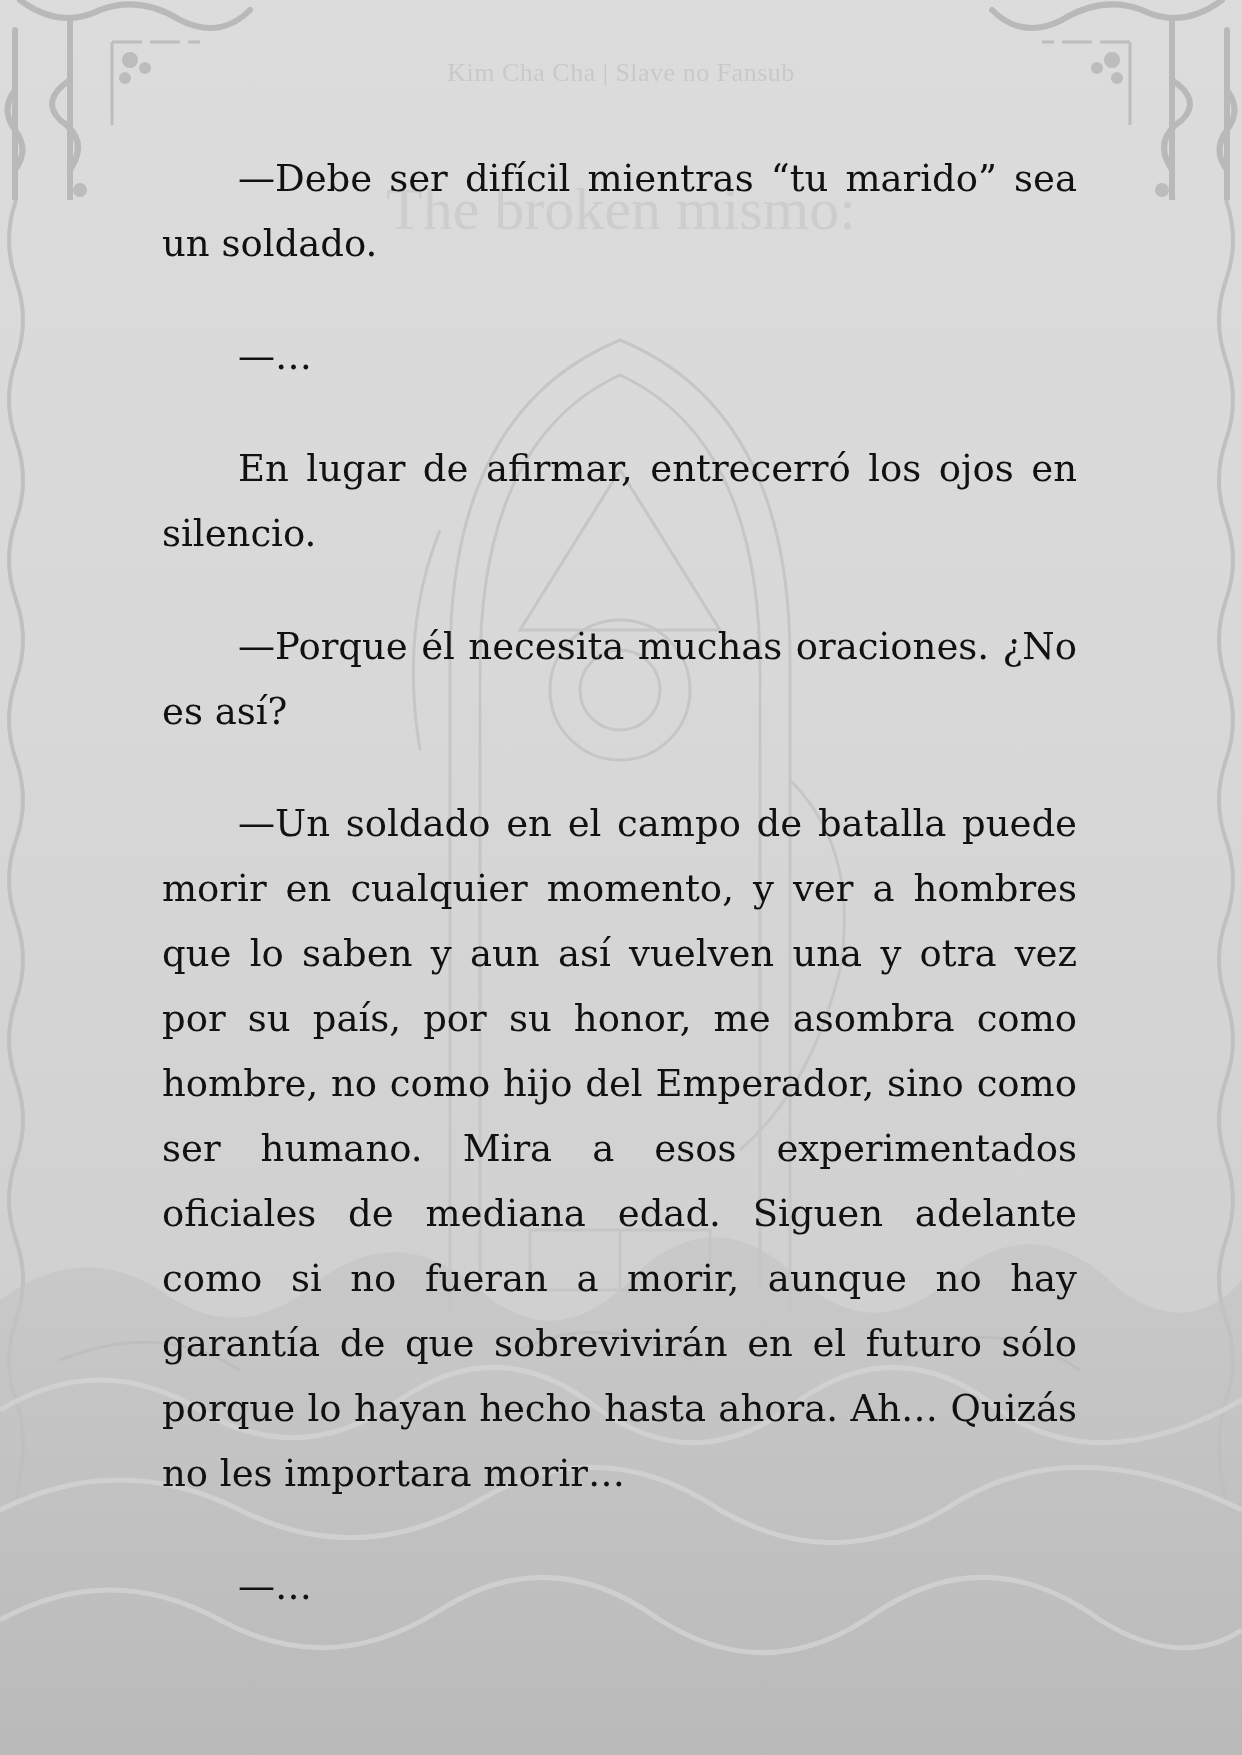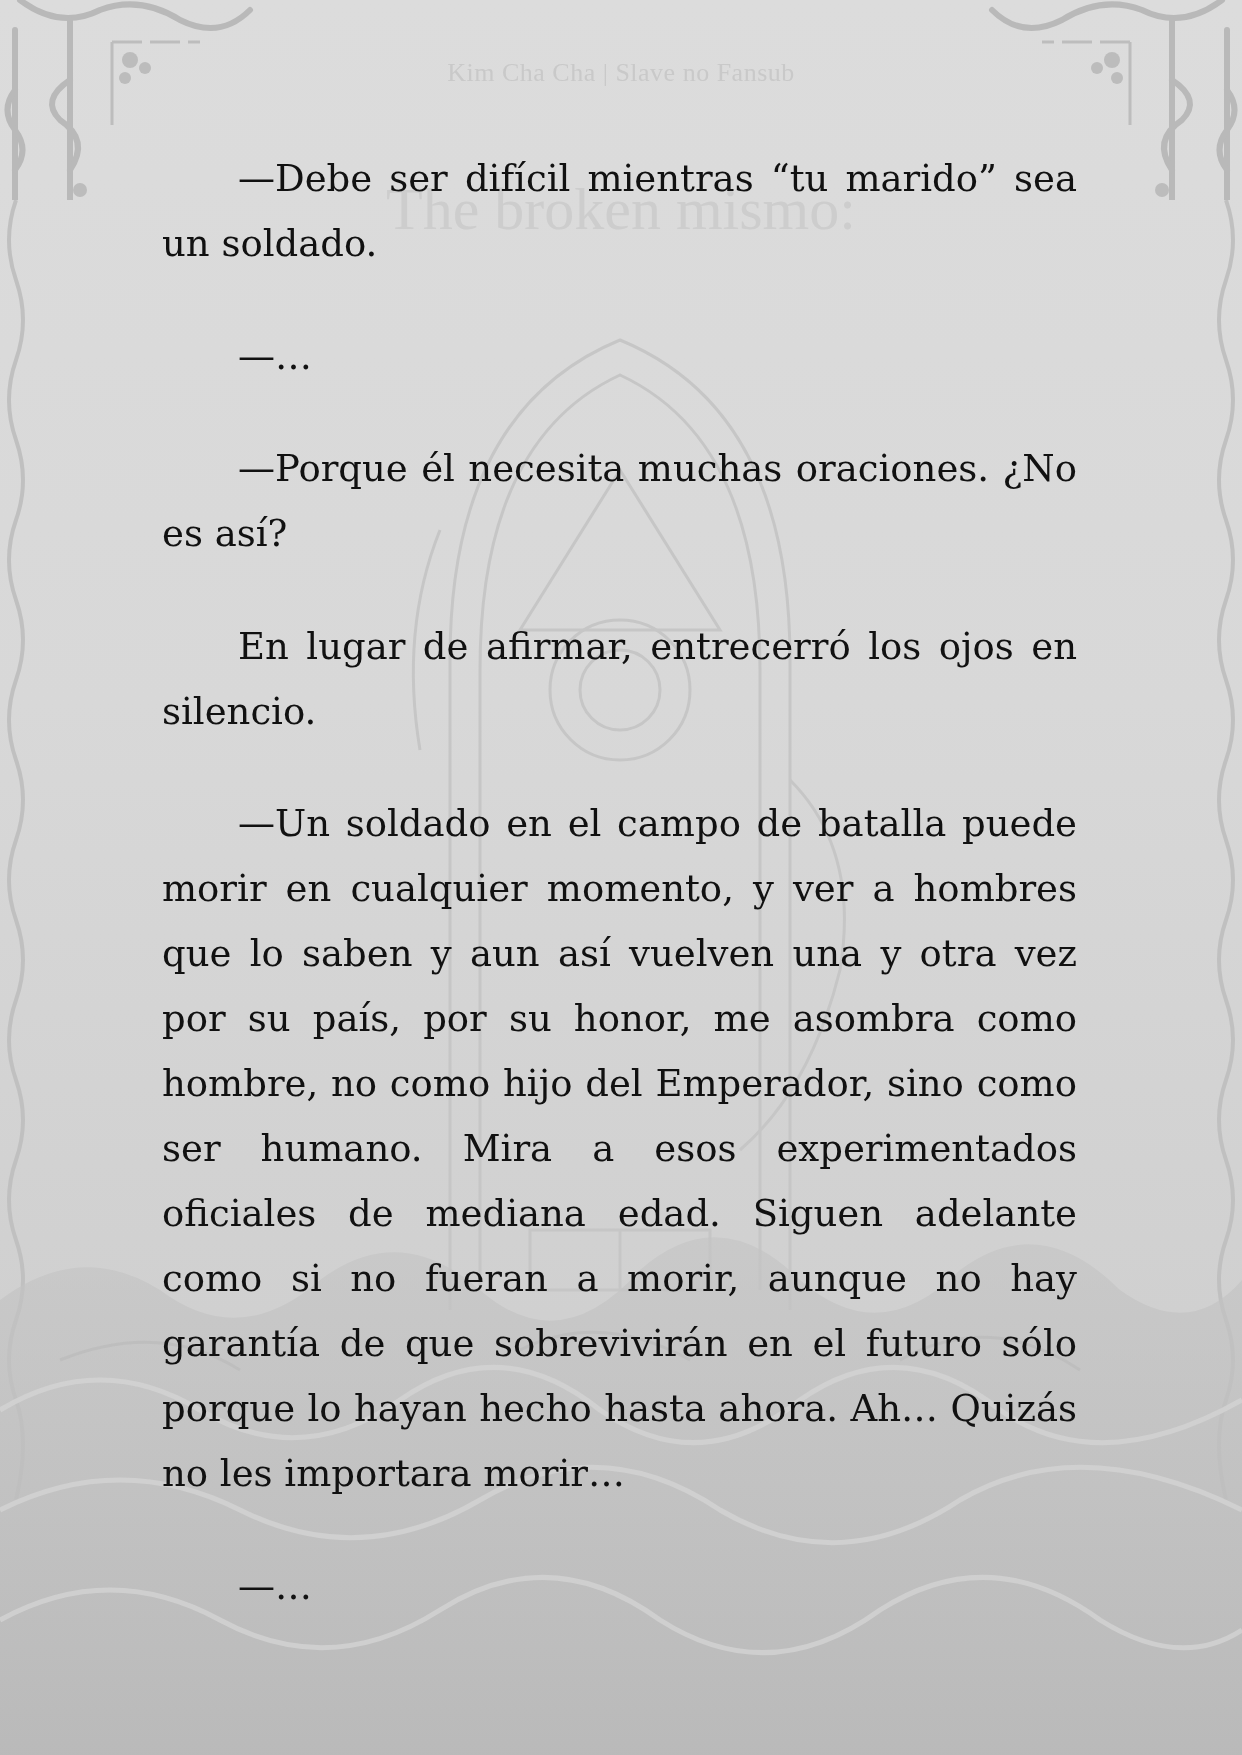--- a/index.html
+++ b/index.html
@@ -152,18 +152,18 @@
       <path d="M900 180 Q990 130 1080 190"></path>
     </g>
   </svg>
 
   <div class="watermark-header">Kim Cha Cha | Slave no Fansub</div>
   <div class="watermark-title line1">The broken mismo:</div>
 
   <div class="content">
     <p class="para">—Debe ser difícil mientras “tu marido” sea un soldado.</p>
     <p class="para">—…</p>
+    <p class="para">En lugar de afirmar, entrecerró los ojos en silencio.</p>
     <p class="para">—Porque él necesita muchas oraciones. ¿No es así?</p>
-    <p class="para">En lugar de afirmar, entrecerró los ojos en silencio.</p>
     <p class="para">—Un soldado en el campo de batalla puede morir en cualquier momento, y ver a hombres que lo saben y aun así vuelven una y otra vez por su país, por su honor, me asombra como hombre, no como hijo del Emperador, sino como ser humano. Mira a esos experimentados oficiales de mediana edad. Siguen adelante como si no fueran a morir, aunque no hay garantía de que sobrevivirán en el futuro sólo porque lo hayan hecho hasta ahora. Ah… Quizás no les importara morir…</p>
     <p class="para">—…</p>
   </div>
 </div>
 
 </body></html>

